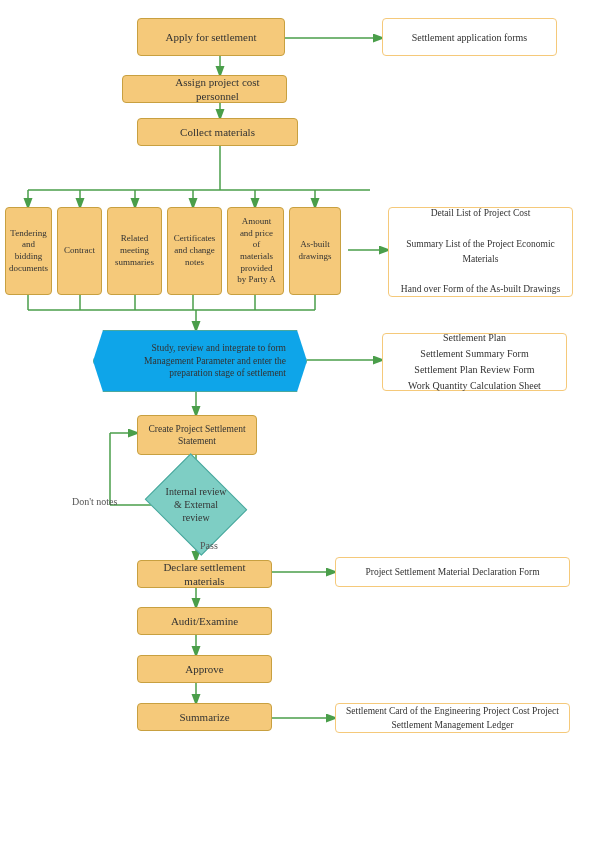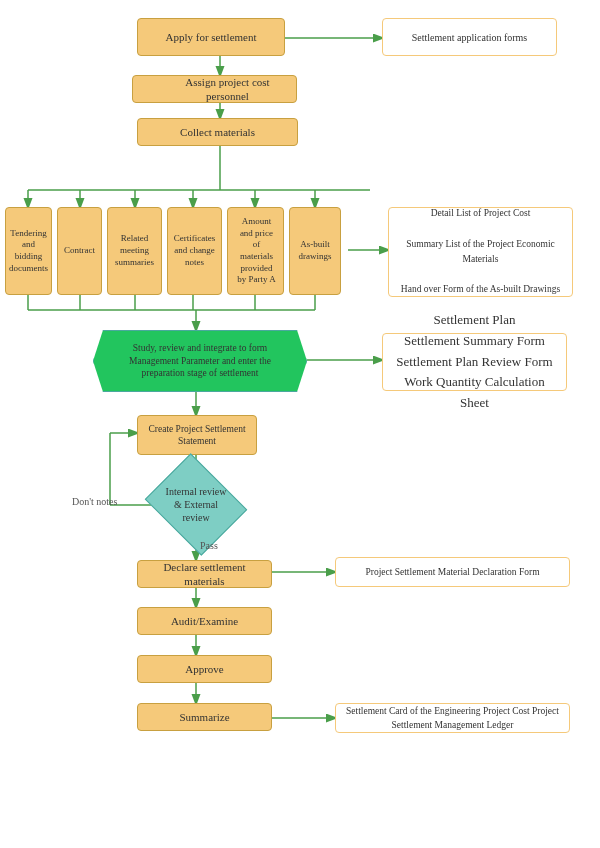--- a/index.html
+++ b/index.html
@@ -142,21 +142,21 @@
   </svg>
 
   <div class="box" style="left:137px;top:18px;width:148px;height:38px;">
     <span>Apply for settlement</span>
   </div>
 
   <div class="side-box" style="left:382px;top:18px;width:175px;height:38px;justify-content:center;">
     <span>Settlement application forms</span>
   </div>
 
-  <div class="box" style="left:132px;top:75px;width:165px;height:28px;padding-left:32px;">
+  <div class="box" style="left:122px;top:75px;width:165px;height:28px;padding-left:32px;">
     <span>Assign project cost personnel</span>
   </div>
 
   <div class="box" style="left:137px;top:118px;width:161px;height:28px;">
     <span>Collect materials</span>
   </div>
 
   <div class="box" style="left:5px;top:207px;width:47px;height:88px;">
     <span style="font-size:9px;">Tendering and bidding documents</span>
   </div>
@@ -182,28 +182,28 @@
   </div>
 
   <div class="side-box" style="left:388px;top:207px;width:185px;height:90px;white-space:pre-line;">
     <span style="font-size:9.5px;line-height:1.6;">Detail List of Project Cost
 
 Summary List of the Project Economic Materials
 
 Hand over Form of the As-built Drawings</span>
   </div>
 
-  <div style="position:absolute;left:93px;top:330px;width:214px;height:62px;background:#22c55e;border:1px solid #4aa89e;
+  <div style="position:absolute;left:93px;top:330px;width:214px;height:62px;background:#0ea5e9;border:1px solid #4aa89e;
        clip-path:polygon(10px 0%, calc(100% - 10px) 0%, 100% 50%, calc(100% - 10px) 100%, 10px 100%, 0% 50%);
-       display:flex;align-items:center;justify-content:center;text-align:center;padding:4px 20px;">
+       display:flex;align-items:center;justify-content:center;text-align:right;padding:4px 20px;">
     <span style="font-size:9.5px;line-height:1.3;color:#333;">Study, review and integrate to form Management Parameter and enter the preparation stage of settlement</span>
   </div>
 
   <div class="side-box" style="left:382px;top:333px;width:185px;height:58px;white-space:pre-line;">
-    <span style="font-size:13px;line-height:1.6;">Settlement Plan
+    <span style="font-size:10px;line-height:1.6;">Settlement Plan
 Settlement Summary Form
 Settlement Plan Review Form
 Work Quantity Calculation Sheet</span>
   </div>
 
   <div class="box" style="left:137px;top:415px;width:120px;height:40px;">
     <span style="font-size:9.5px;">Create Project Settlement Statement</span>
   </div>
 
   <div class="diamond" style="left:156px;top:472px;width:80px;height:65px;">

